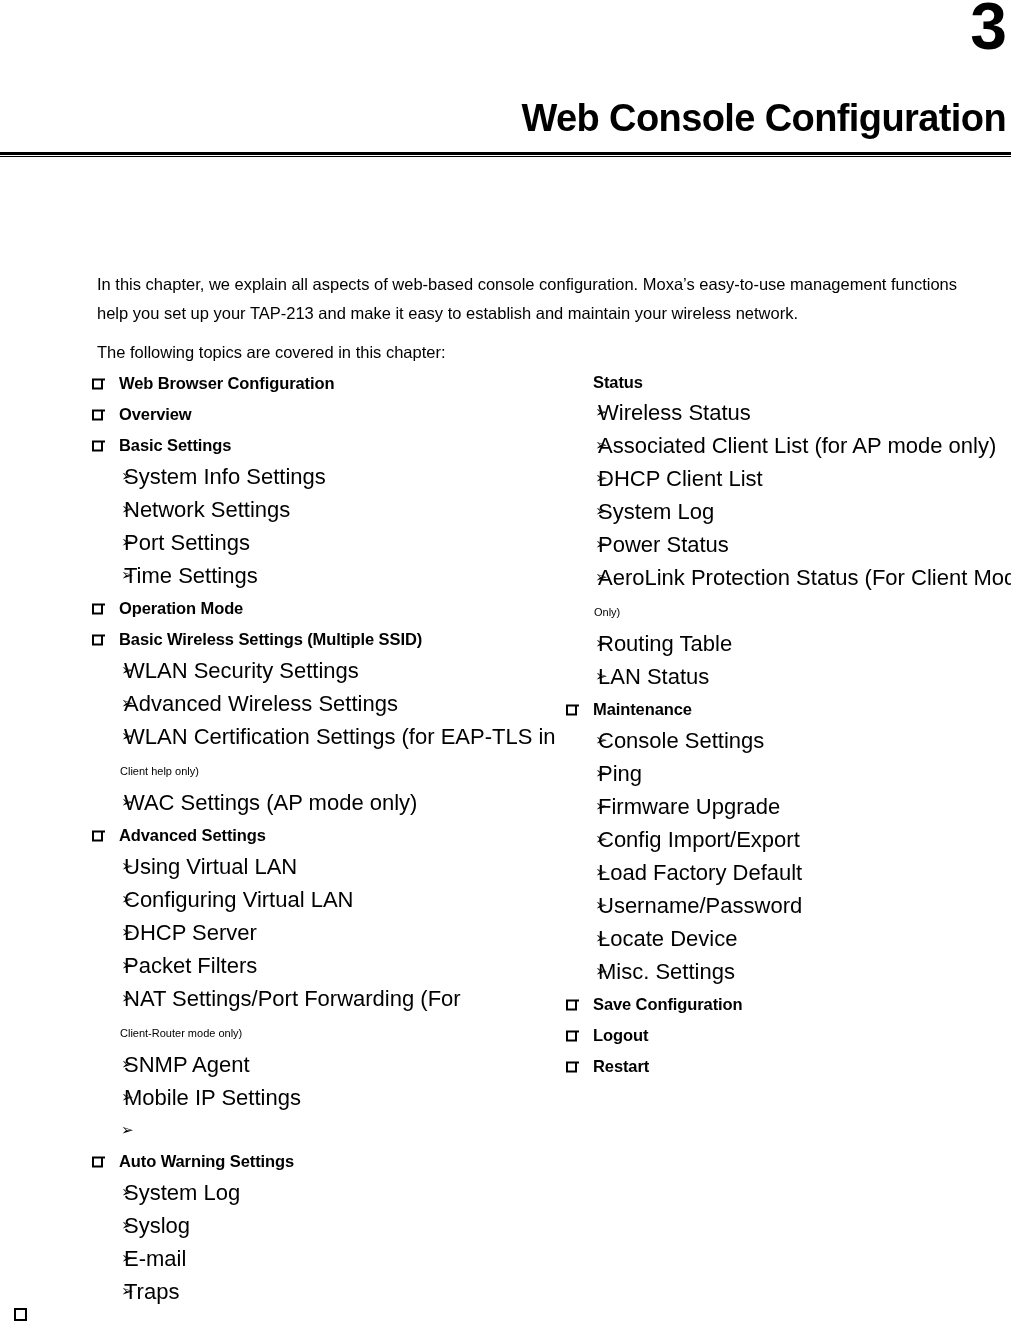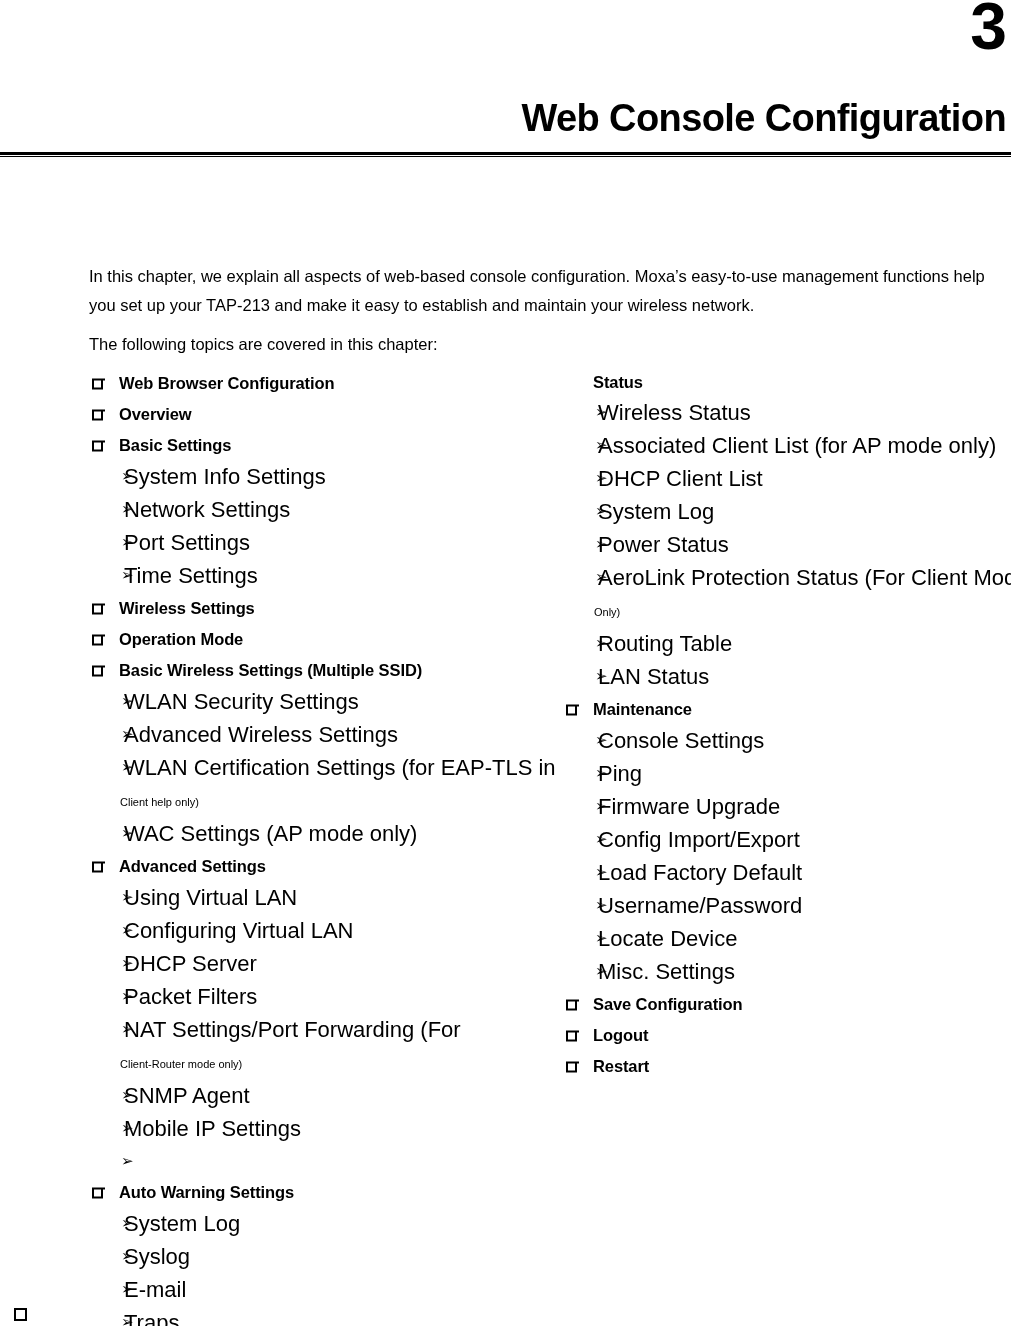--- a/index.html
+++ b/index.html
@@ -70,21 +70,21 @@
   .intro {
     position: absolute;
     left: 89px;
     top: 262px;
     width: 898px;
     font-family: "Liberation Sans", sans-serif;
     font-size: 16.5px;
     line-height: 29px;
   }
   .intro p {
-    margin: 0;
+    margin: 8px;
   }
   .intro p.second {
     margin-top: 10px;
   }
 
   
   .toc {
     position: absolute;
     left: 0;
     top: 0;
@@ -220,21 +220,20 @@
 
 <div class="toc">
   <div class="col col-left" id="col-left">
       <div class="row row-bullet"><span class="sq-icon"></span><span class="bold-label">Web Browser Configuration</span></div>
       <div class="row row-bullet"><span class="sq-icon"></span><span class="bold-label">Overview</span></div>
       <div class="row row-bullet"><span class="sq-icon"></span><span class="bold-label">Basic Settings</span></div>
       <div class="row row-arrow"><span class="arrow-icon">➢</span><span class="sub-label">System Info Settings</span></div>
       <div class="row row-arrow"><span class="arrow-icon">➢</span><span class="sub-label">Network Settings</span></div>
       <div class="row row-arrow"><span class="arrow-icon">➢</span><span class="sub-label">Port Settings</span></div>
       <div class="row row-arrow"><span class="arrow-icon">➢</span><span class="sub-label">Time Settings</span></div>
-      <div class="row row-bullet"><span class="sq-icon"></span><span class="bold-label">Wireless Settings</span></div>
       <div class="row row-bullet"><span class="sq-icon"></span><span class="bold-label">Operation Mode</span></div>
       <div class="row row-bullet"><span class="sq-icon"></span><span class="bold-label">Basic Wireless Settings (Multiple SSID)</span></div>
       <div class="row row-arrow"><span class="arrow-icon">➢</span><span class="sub-label">WLAN Security Settings</span></div>
       <div class="row row-arrow"><span class="arrow-icon">➢</span><span class="sub-label">Advanced Wireless Settings</span></div>
       <div class="row row-arrow"><span class="arrow-icon">➢</span><span class="sub-label">WLAN Certification Settings (for EAP-TLS in</span></div>
       <div class="row row-cont"><span class="cont-label">Client help only)</span></div>
       <div class="row row-arrow"><span class="arrow-icon">➢</span><span class="sub-label">WAC Settings (AP mode only)</span></div>
       <div class="row row-bullet"><span class="sq-icon"></span><span class="bold-label">Advanced Settings</span></div>
       <div class="row row-arrow"><span class="arrow-icon">➢</span><span class="sub-label">Using Virtual LAN</span></div>
       <div class="row row-arrow"><span class="arrow-icon">➢</span><span class="sub-label">Configuring Virtual LAN</span></div>

